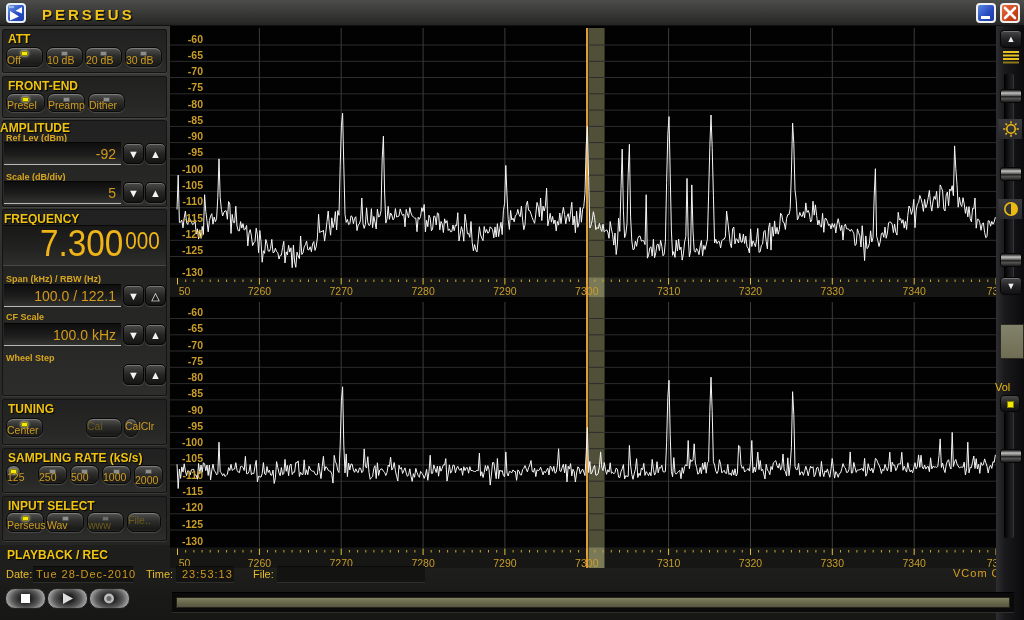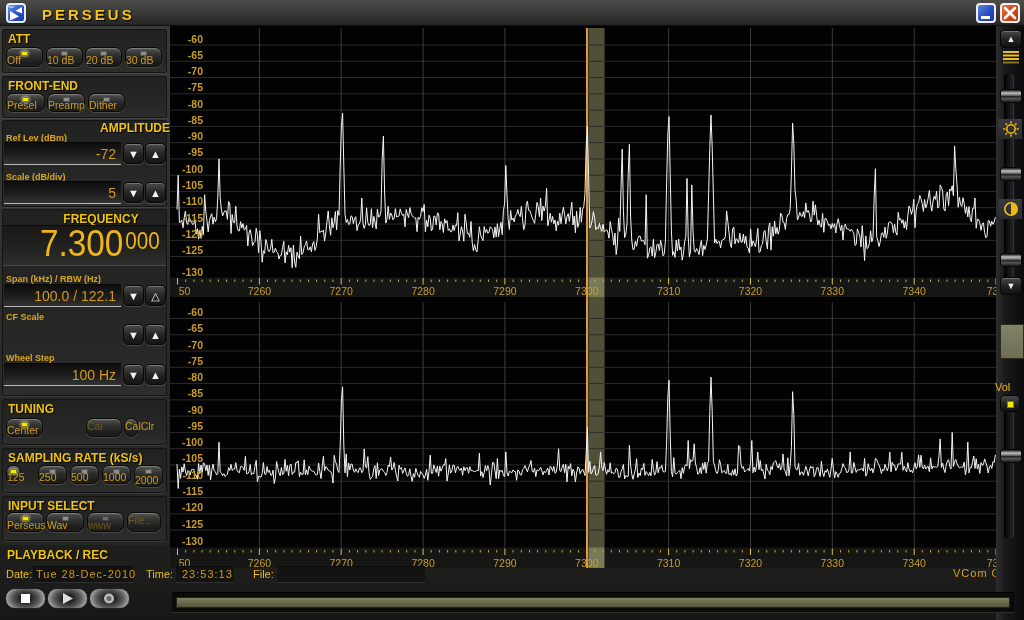--- a/index.html
+++ b/index.html
@@ -92,41 +92,41 @@
       <span class="bl">Presel</span>
     </div>
 <div class="btn " style="left:47px;top:93px;width:38px;height:19px">
       <span class="led"></span>
       <span class="bl">Preamp</span>
     </div>
 <div class="btn " style="left:88px;top:93px;width:37px;height:19px">
       <span class="led"></span>
       <span class="bl">Dither</span>
     </div>
-<div class="hdr" style="left:0;top:121px;width:170px;text-align:right">AMPLITUDE</div>
+<div class="hdr" style="left:0;top:121px;width:170px;text-align:left">AMPLITUDE</div>
 <div class="slbl" style="left:6px;top:133px">Ref Lev (dBm)</div>
-<div class="fld" style="top:142px">-72</div>
+<div class="fld" style="top:142px">-92</div>
 <div class="spin" style="left:123px;top:143px">▼</div>
 <div class="spin" style="left:145px;top:143px">▲</div>
 <div class="slbl" style="left:6px;top:172px">Scale (dB/div)</div>
 <div class="fld" style="top:181px">5</div>
 <div class="spin" style="left:123px;top:182px">▼</div>
 <div class="spin" style="left:145px;top:182px">▲</div>
-<div class="hdr" style="left:16px;top:212px;width:170px;text-align:center">FREQUENCY</div>
+<div class="hdr" style="left:4px;top:212px;width:170px;">FREQUENCY</div>
 <div class="abs" style="left:3px;top:225px;width:163px;height:41px;background:linear-gradient(180deg,#181816,#232321 60%,#2e2e2c);border-top:1px solid #0a0a0a;border-bottom:1px solid #484846"></div>
 <div class="abs" style="left:40px;top:223px;color:#eeb418;white-space:nowrap;transform:scaleX(.9);transform-origin:0 0"><span style="font-size:37px">7.300</span><span style="font-size:23px;position:relative;top:-7px;margin-left:2px">000</span></div>
 <div class="slbl" style="left:6px;top:274px">Span (kHz) / RBW (Hz)</div>
 <div class="fld" style="top:284px">100.0 / 122.1</div>
 <div class="spin" style="left:123px;top:285px">▼</div>
 <div class="spin" style="left:145px;top:285px">△</div>
 <div class="slbl" style="left:6px;top:312px">CF Scale</div>
+<div class="fld" style="top:323px">100.0 kHz</div>
 <div class="spin" style="left:123px;top:324px">▼</div>
 <div class="spin" style="left:145px;top:324px">▲</div>
 <div class="slbl" style="left:6px;top:353px">Wheel Step</div>
-<div class="fld" style="top:363px">100 Hz</div>
 <div class="spin" style="left:123px;top:364px">▼</div>
 <div class="spin" style="left:145px;top:364px">▲</div>
 <div class="hdr" style="left:8px;top:402px">TUNING</div>
 <div class="btn on" style="left:6px;top:418px;width:37px;height:19px">
       <span class="led"></span>
       <span class="bl">Center</span>
     </div>
 <div class="btn dim noled" style="left:86px;top:418px;width:36px;height:19px">
       <span class="bl">Cal</span>
     </div>

